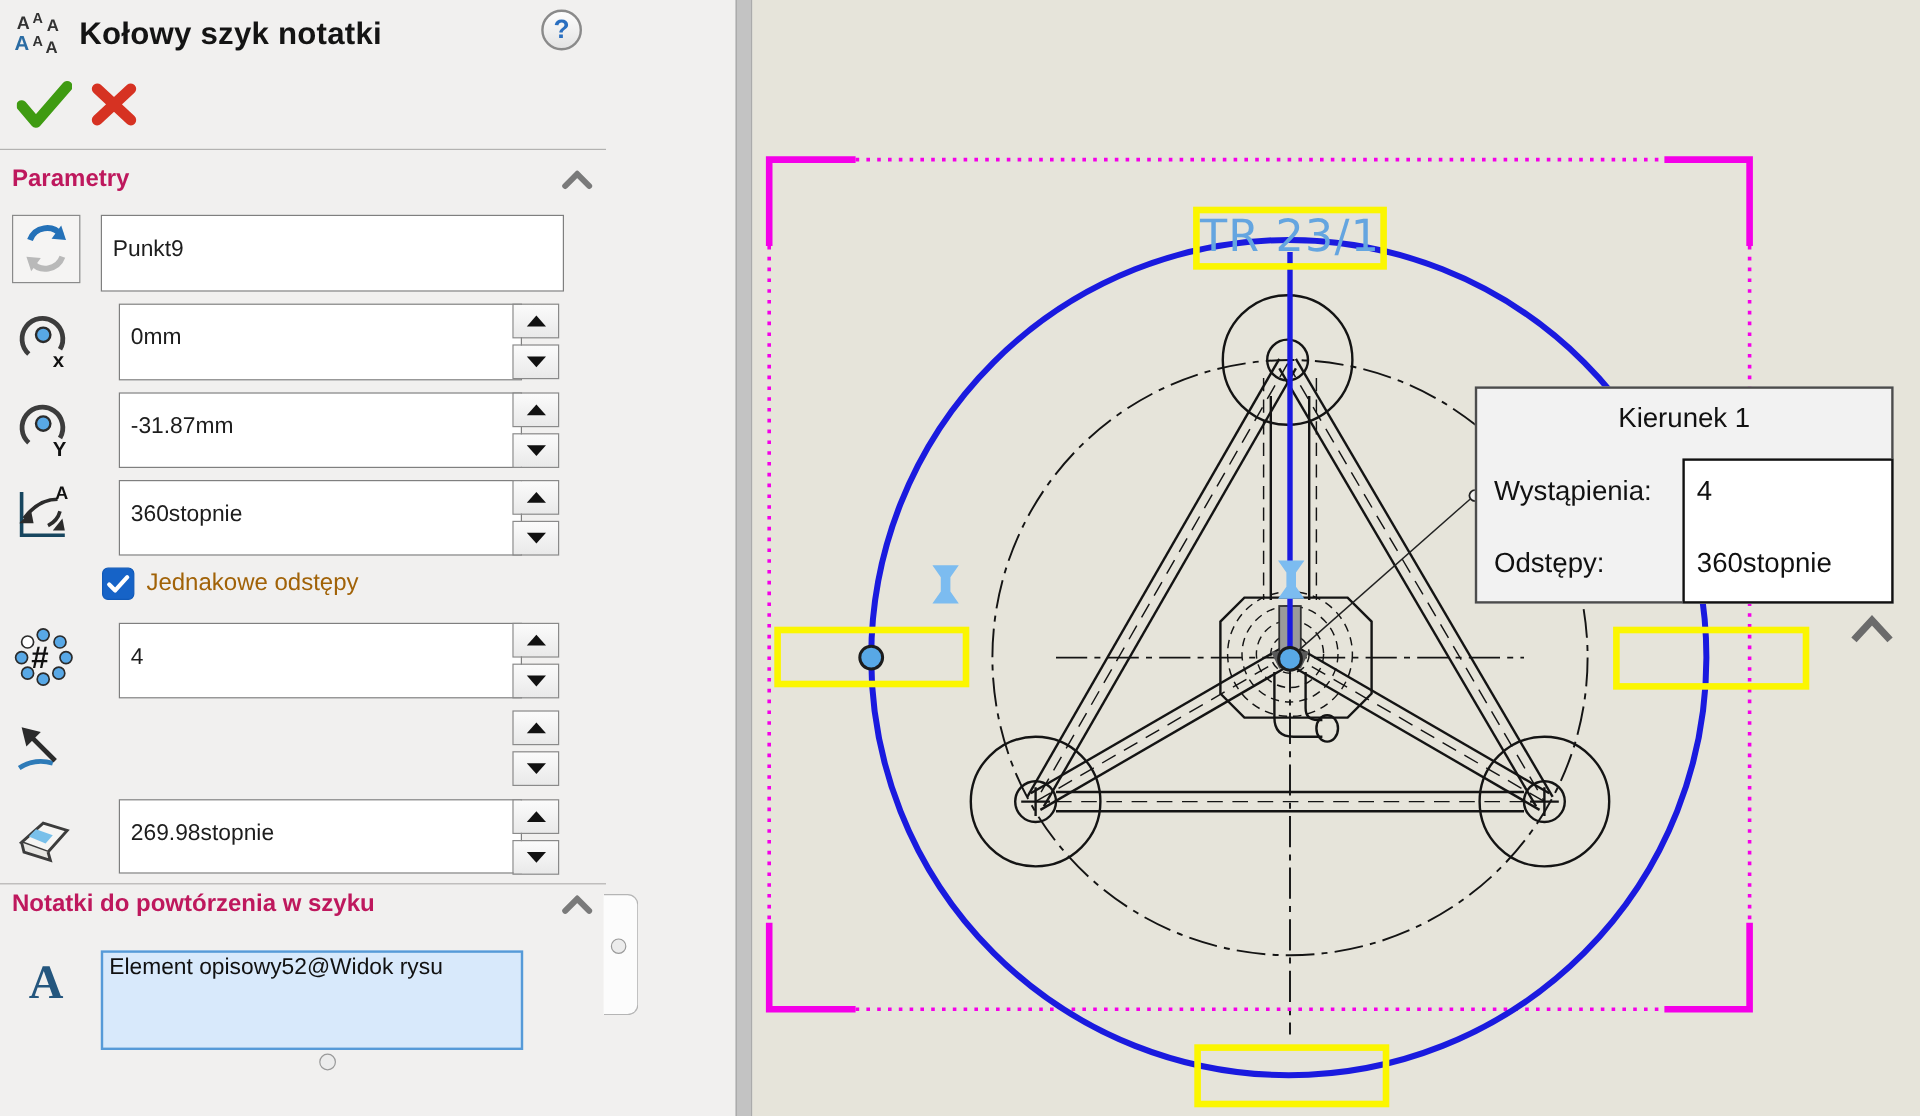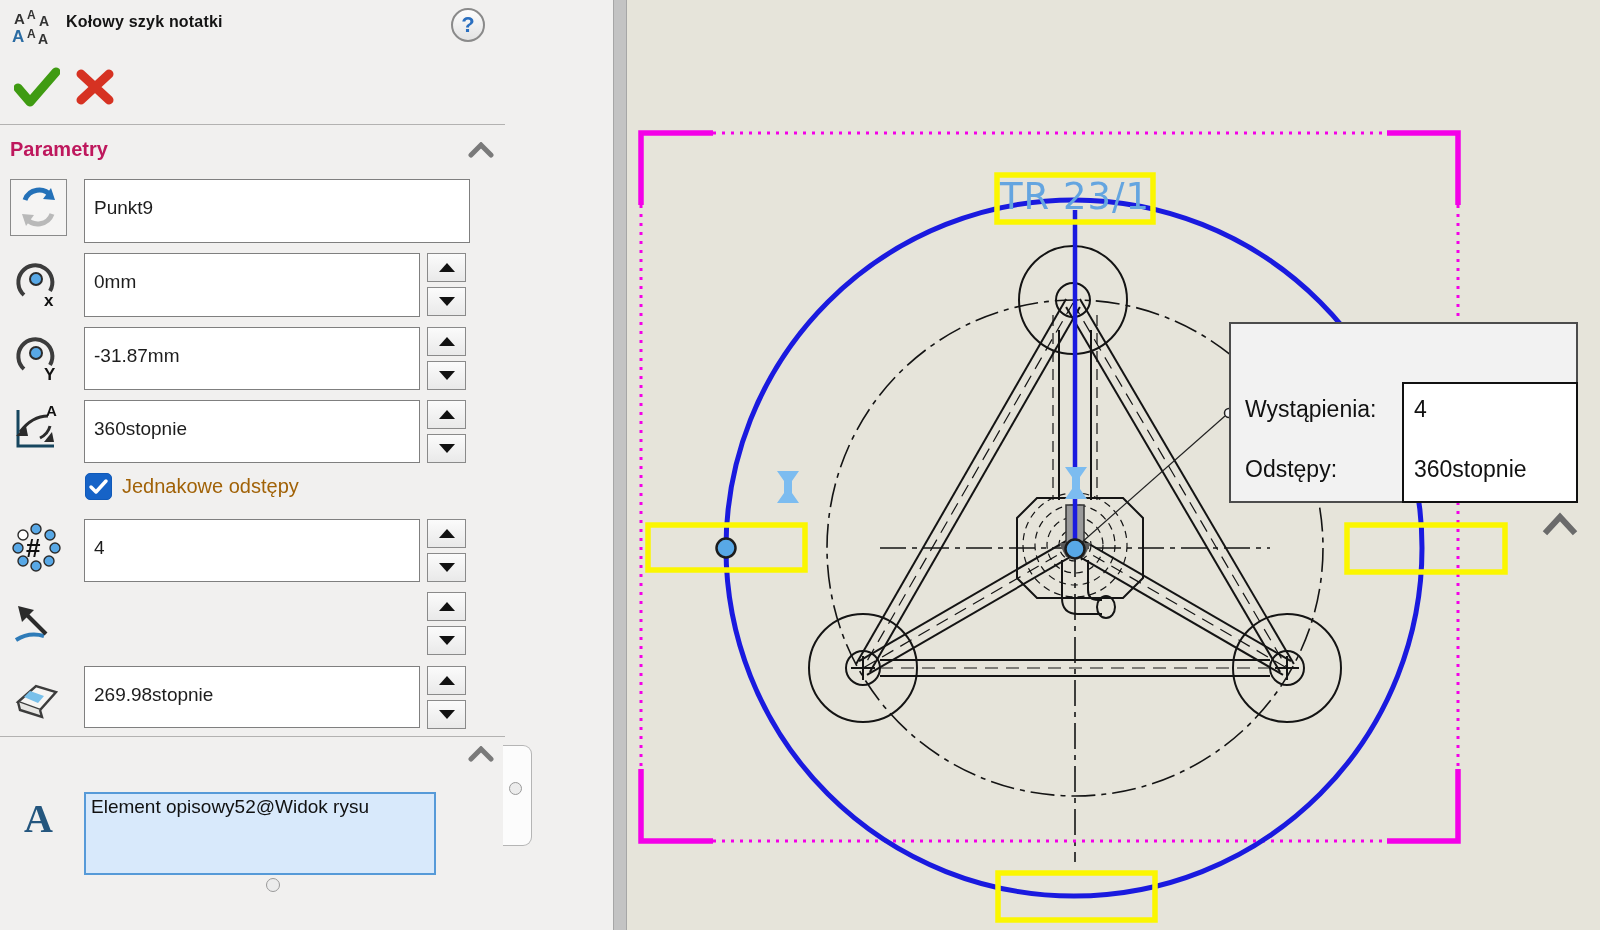--- a/index.html
+++ b/index.html
@@ -2,34 +2,34 @@
 <html><head>
 <meta charset="utf-8">
 <style>
   * { margin:0; padding:0; box-sizing:border-box; }
   html,body { width:1600px; height:930px; overflow:hidden;
     font-family:"Liberation Sans", sans-serif; }
   .abs { position:absolute; }
 
   
   #panel { left:0; top:0; width:613px; height:930px; background:#f1f0ef; }
-  #title { left:66px; top:13px; font-size:16px; font-weight:bold; color:#141414; letter-spacing:.2px; }
+  #title { left:66px; top:13px; font-size:26px; font-weight:bold; color:#141414; letter-spacing:.2px; }
   #help-btn { left:451px; top:8px; width:34px; height:34px; border-radius:50%;
     border:2px solid #8a8a8a; background:linear-gradient(#fdfdfd,#e3e3e3);
     color:#2a6fc0; font-size:22px; font-weight:bold; text-align:center; line-height:30px; }
   .divider { left:0; width:505px; height:1px; background:#b3b2b1; }
   .group-hdr { font-size:20px; font-weight:bold; color:#be185d; }
   .chev { left:468px; width:26px; height:16px; }
 
   .row-icon { left:10px; width:52px; height:52px; }
   .field { left:84px; background:#fff; border:1px solid #7f7f7f;
     font-size:19px; color:#1d1d1d; padding:17px 9px; line-height:22px;
     white-space:nowrap; overflow:hidden; }
   .w-long { width:386px; }
-  .w-short { width:336px; }
+  .w-short { width:336px;margin-left:15px; }
   .spin { left:427px; width:39px; height:29px; background:linear-gradient(#fbfbfb,#e9e9e9);
     border:1px solid #8a8a8a; display:flex; align-items:center; justify-content:center; }
   .tri-up { width:0; height:0; border-left:8px solid transparent; border-right:8px solid transparent;
     border-bottom:9px solid #111; }
   .tri-dn { width:0; height:0; border-left:8px solid transparent; border-right:8px solid transparent;
     border-top:9px solid #111; }
 
   #chkbox { left:85px; top:473px; width:27px; height:27px; background:#1663c7;
     border-radius:5px; border:1px solid #1059b8; }
   #chklabel { left:122px; top:475px; font-size:20px; color:#a16207; }
@@ -191,20 +191,21 @@
   <div class="field w-short abs" style="top:666px;height:62px">269.98stopnie</div>
   <div class="spin abs" style="top:666px">
       <div class="tri-up"></div>
     </div>
   <div class="spin abs" style="top:700px">
       <div class="tri-dn"></div>
     </div>
 
   <div class="divider abs" style="top:736px"></div>
 
+  <div class="group-hdr abs" style="left:10px;top:742px">Notatki do powtórzenia w szyku</div>
   <svg class="chev abs" style="top:746px">
     <polyline points="3,13 13,3 23,13" fill="none" stroke="#7a7a7a" stroke-width="5" stroke-linecap="round"></polyline>
   </svg>
 
   <svg class="abs" style="left:22px;top:796px" width="40" height="44">
     <text x="2" y="36" font-size="40" font-weight="bold" fill="#24567e" font-family="Liberation Serif, serif">A</text>
   </svg>
   <div id="notes-box" class="abs">
     <span>Element opisowy52@Widok rysu</span>
   </div>
@@ -325,18 +326,19 @@
   <circle cx="1075" cy="549" r="9.5" fill="#58a8e6" stroke="#1c1c1c" stroke-width="2.5"></circle>
   <circle cx="726" cy="548" r="9.5" fill="#58a8e6" stroke="#1c1c1c" stroke-width="2.5"></circle>
 
   <line x1="1081" y1="543" x2="1225" y2="416" stroke="#222" stroke-width="1.2"></line>
   <circle cx="1229" cy="413" r="4.5" fill="#f2f2f2" stroke="#222" stroke-width="1.5"></circle>
 
   <polyline points="1547,531 1560,517 1573,531" fill="none" stroke="#6b6b6b" stroke-width="6" stroke-linecap="square"></polyline>
 </svg>
 
 <div id="tooltip" class="abs">
+  <div id="tt-title" class="abs">Kierunek 1</div>
   <div id="tt-valbox" class="abs"></div>
   <div class="tt-label abs" style="top:72px">Wystąpienia:</div>
   <div class="tt-value abs" style="top:72px">4</div>
   <div class="tt-label abs" style="top:132px">Odstępy:</div>
   <div class="tt-value abs" style="top:132px">360stopnie</div>
 </div>
 
 </body></html>

